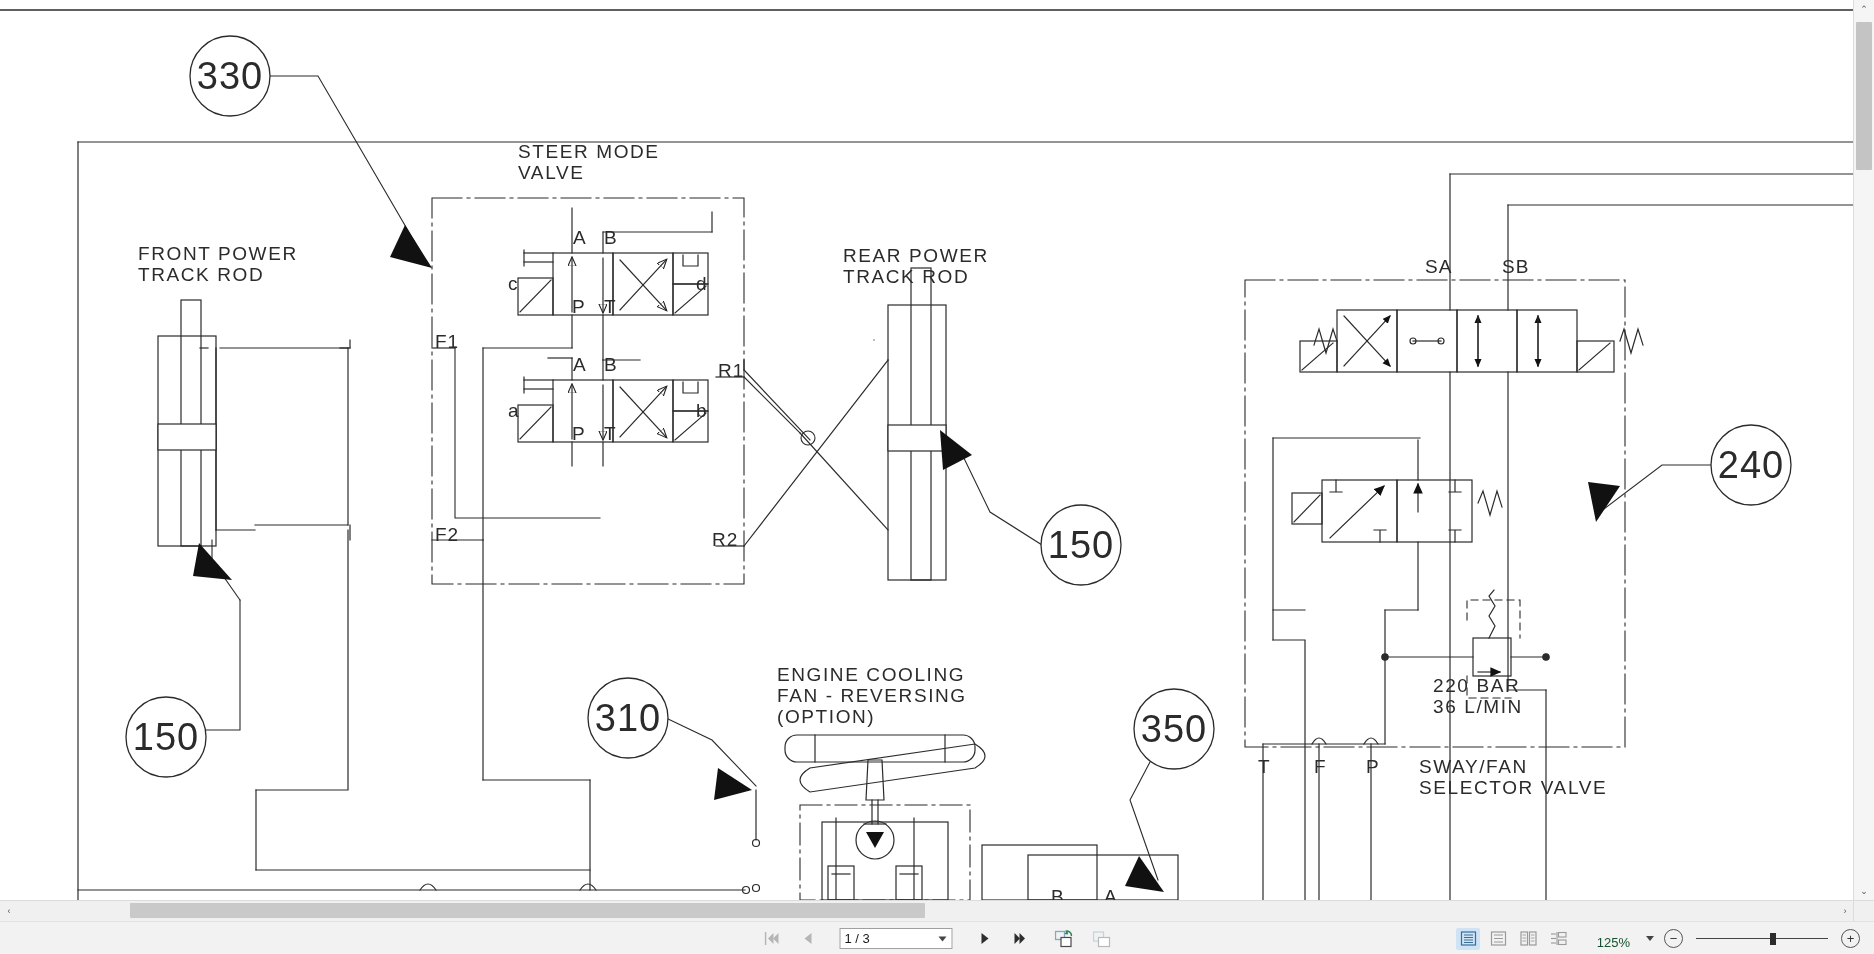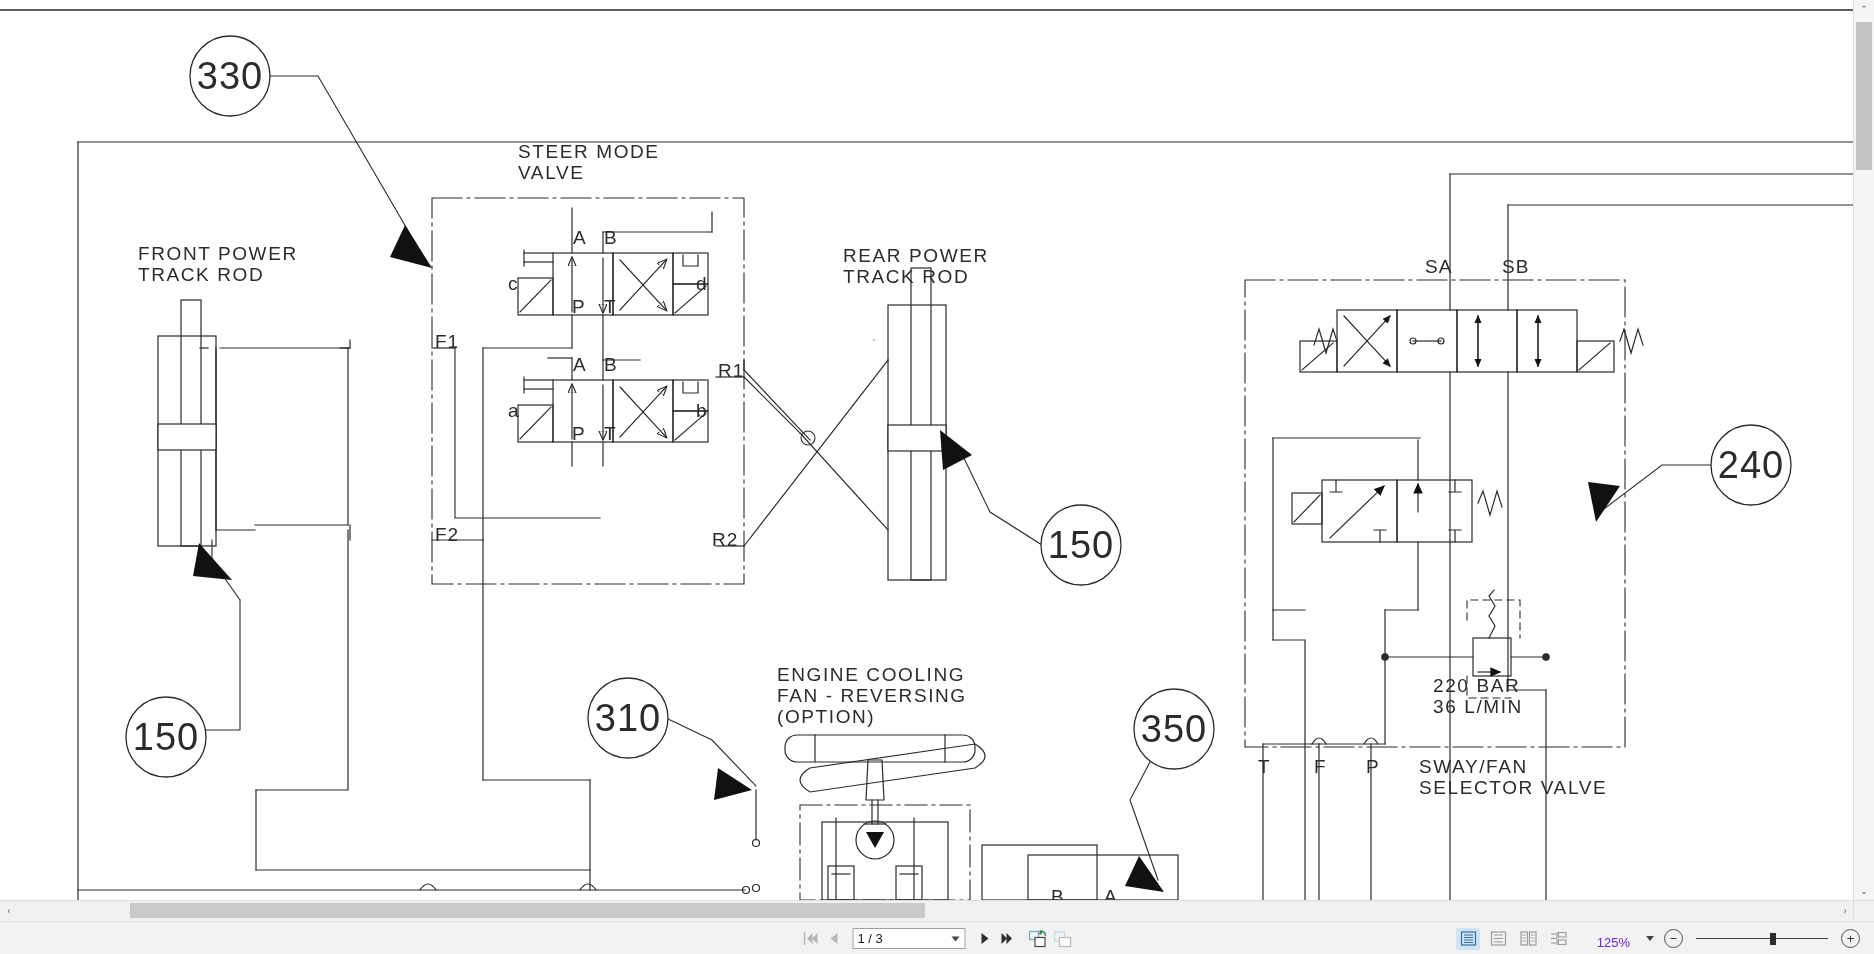--- a/index.html
+++ b/index.html
@@ -84,21 +84,21 @@
   #toolbar {
     position: absolute;
     left: 0; top: 921px;
     width: 1874px; height: 33px;
     background: #f2f2f2;
     border-top: 1px solid #e2e2e2;
     display: flex; align-items: center;
   }
   #toolbar .tb-center {
     position: absolute; left: 50%; transform: translateX(-50%);
-    display: flex; align-items: center; gap: 3px;
+    display: flex; align-items: center; gap: 16px;
   }
   #toolbar .tb-right {
     position: absolute; right: 14px;
     display: flex; align-items: center; gap: 6px;
   }
   .nav-btn {
     width: 20px; height: 22px;
     display: flex; align-items: center; justify-content: center;
     color: #3c3c3c;
     background: transparent; border: none;
@@ -129,21 +129,21 @@
     display: flex; align-items: center; justify-content: center;
     cursor: pointer;
   }
   .view-mode {
     width: 24px; height: 22px;
     display: flex; align-items: center; justify-content: center;
     cursor: pointer; border-radius: 2px;
   }
   .view-mode.active { background: #cfe3f7; }
   .zoom-label {
-    font-size: 13px; color: #6d28d9;
+    font-size: 13px; color: #14532d;
     margin: 8px 10px 0 14px;
     min-width: 40px; text-align: right;
   }
   .zoom-caret {
     width: 0; height: 0;
     border-left: 4px solid transparent;
     border-right: 4px solid transparent;
     border-top: 5px solid #444;
     margin-right: 4px; cursor: pointer;
   }

